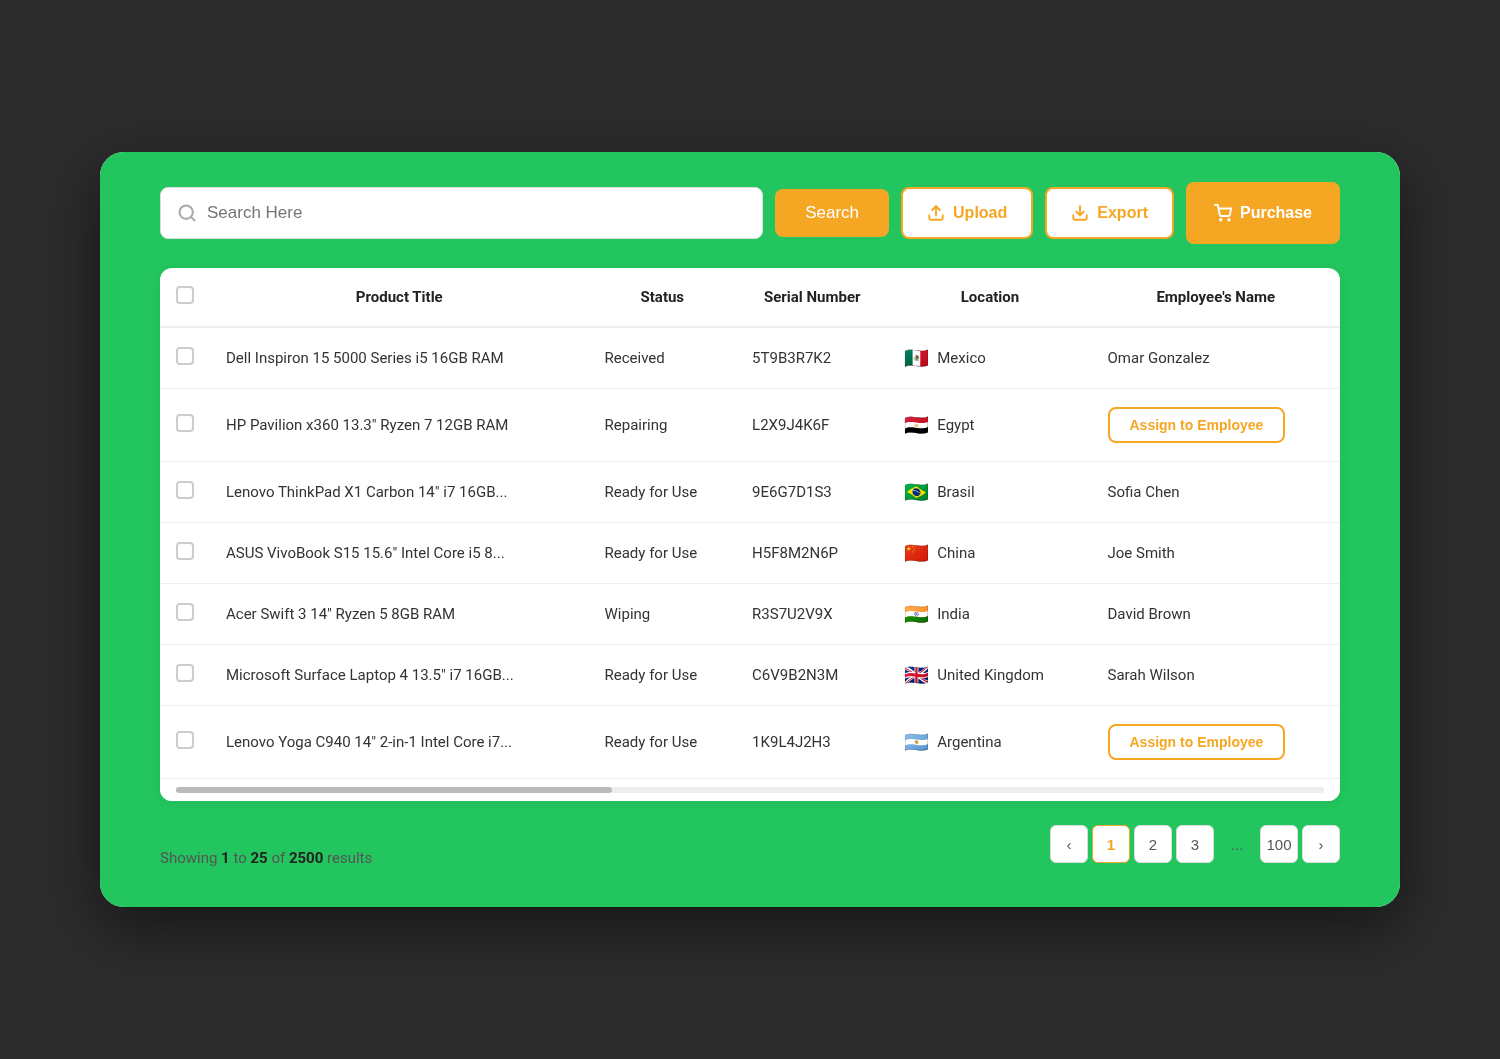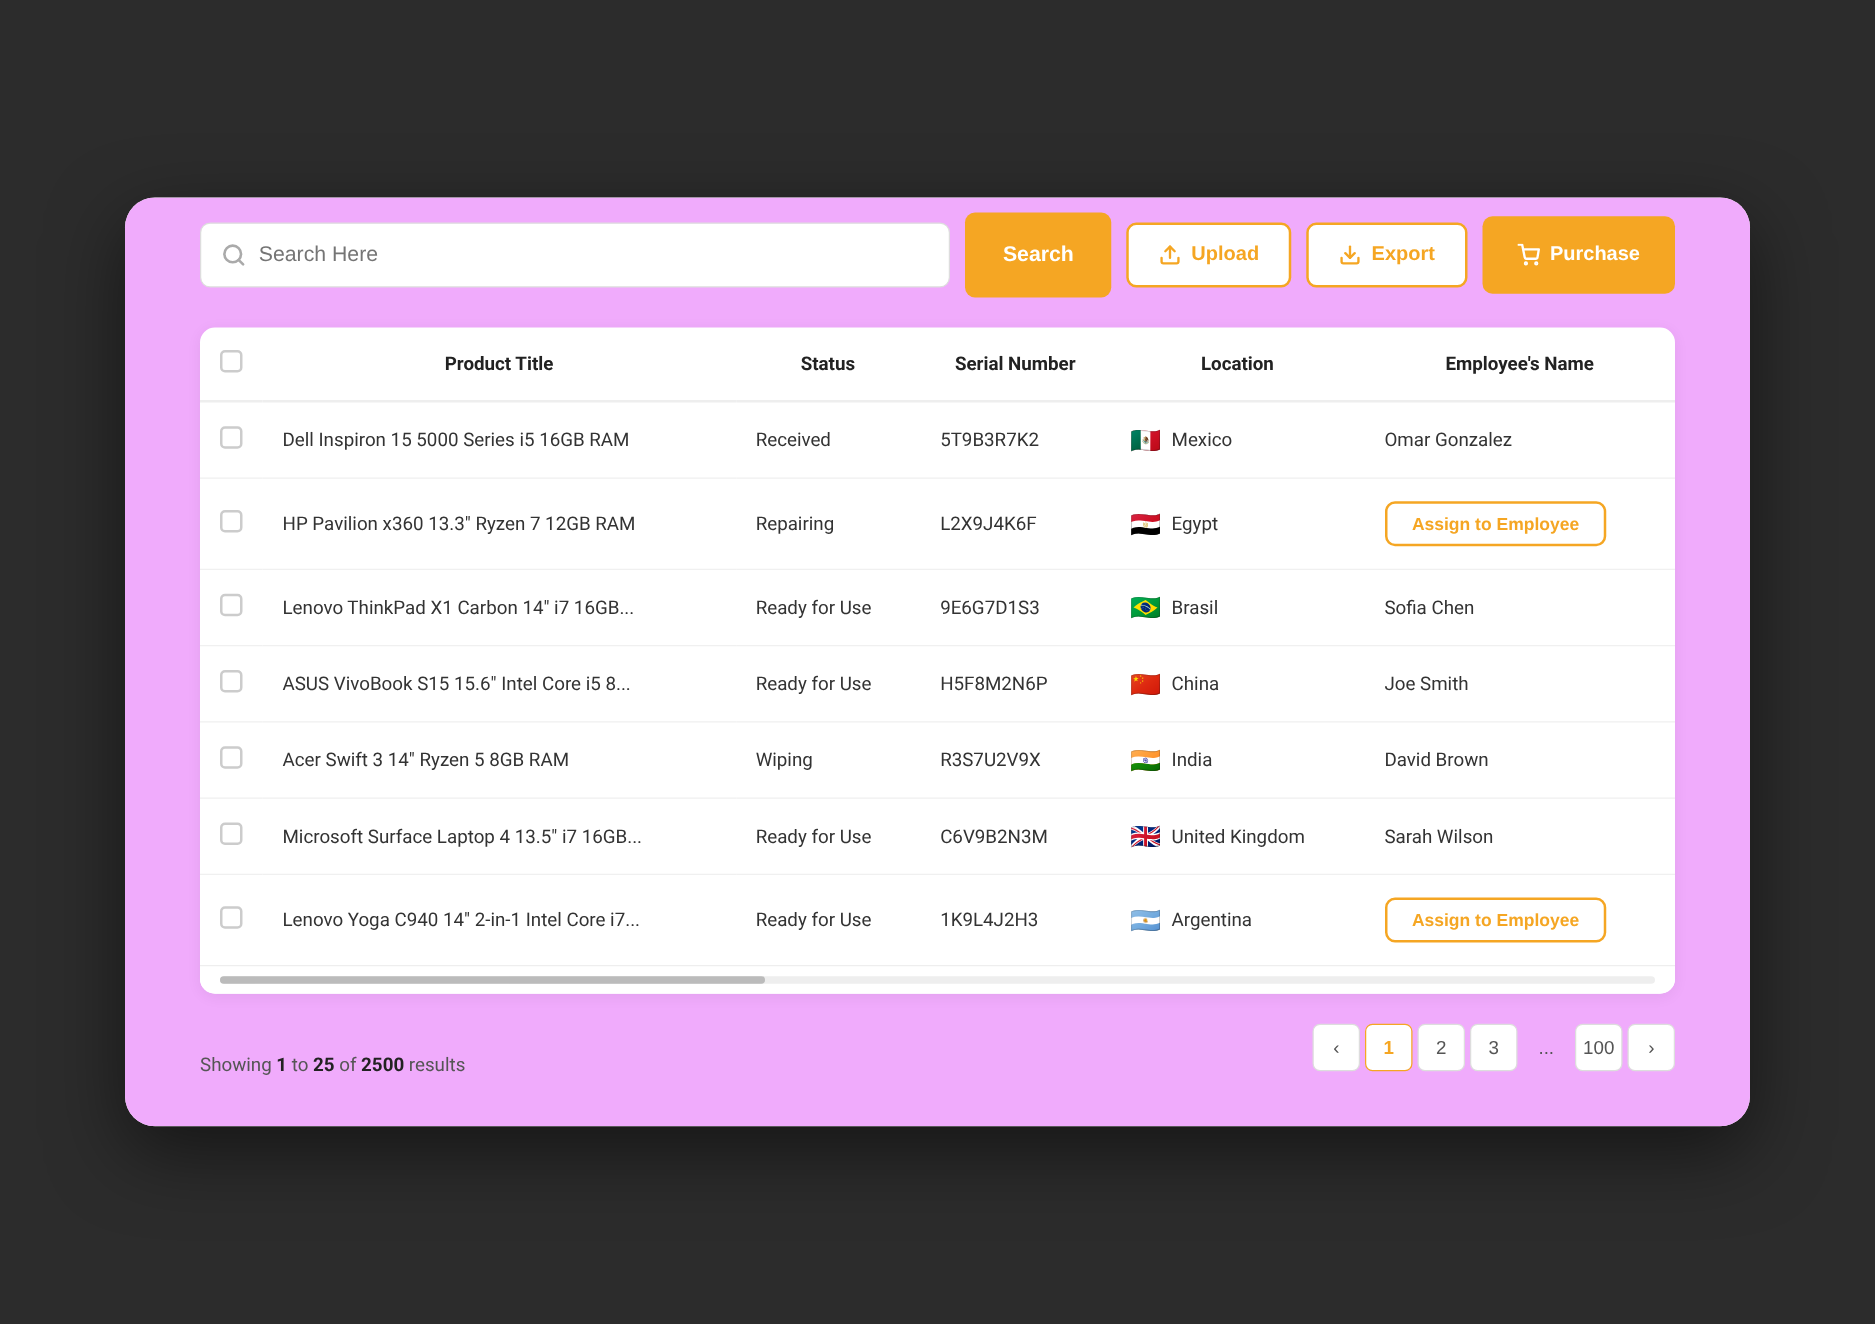--- a/index.html
+++ b/index.html
@@ -21,22 +21,22 @@
     .header {
       background: #F5A623;
       padding: 30px 60px;
     }
     .header-title {
       color: #fff;
       font-size: 36px;
       font-weight: 700;
     }
     .content {
-      background: #f0abfc;
-      padding: 12px 60px 40px;
+      background: #22c55e;
+      padding: 30px 60px 40px;
     }
     .toolbar {
       display: flex;
       gap: 12px;
       margin-bottom: 24px;
       align-items: center;
     }
     .search-wrapper {
       flex: 1;
       position: relative;
@@ -60,23 +60,23 @@
       font-size: 17px;
       color: #999;
       background: transparent;
     }
     .btn-search {
       background: #F5A623;
       color: #fff;
       border: none;
       border-radius: 8px;
       padding: 0 30px;
-      height: 68px;
+      height: 48px;
       font-size: 17px;
-      font-weight: 700;
+      font-weight: 400;
       cursor: pointer;
     }
     .btn-outline {
       background: #fff;
       color: #F5A623;
       border: 2px solid #F5A623;
       border-radius: 8px;
       padding: 0 24px;
       height: 52px;
       font-size: 16px;

